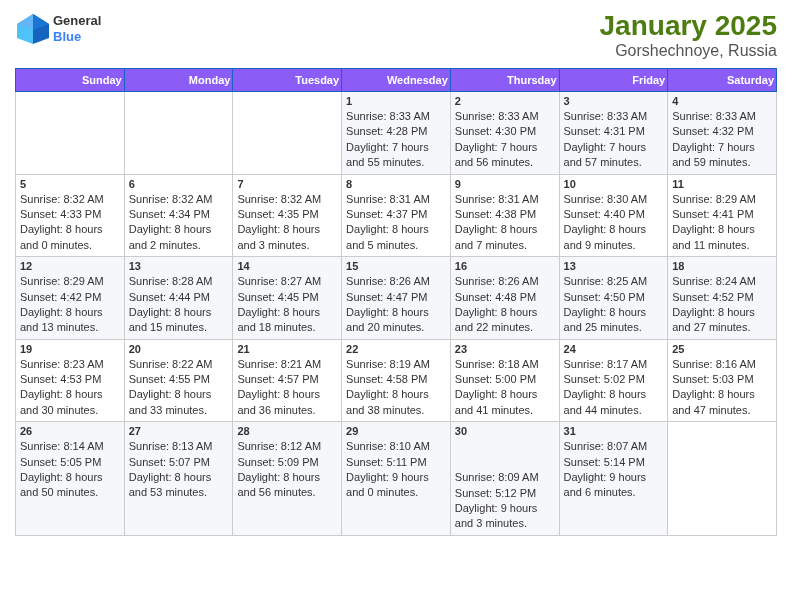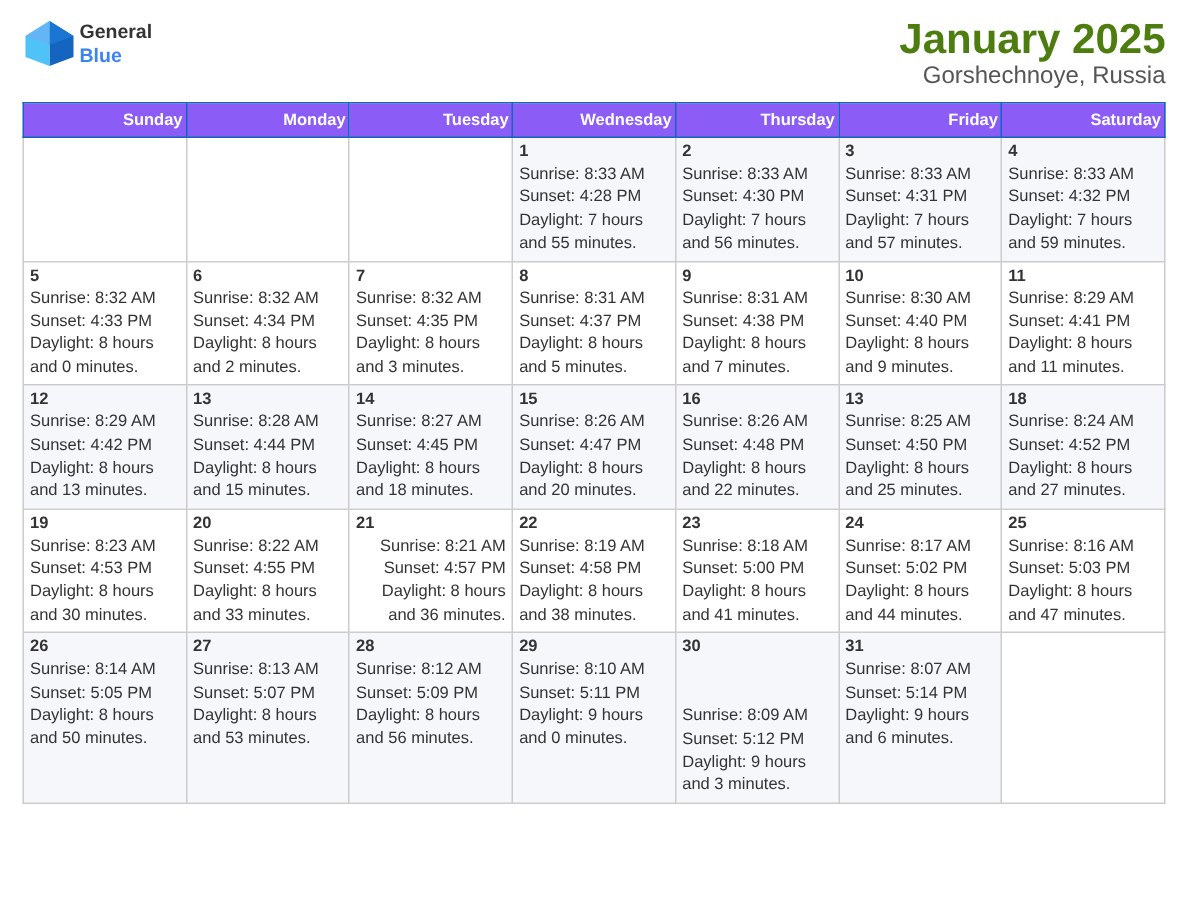--- a/index.html
+++ b/index.html
@@ -273,21 +273,21 @@
           </td>
           <td>
             <span class="day-number">20</span>
             <div class="cell-content" style="white-space: pre-line;">Sunrise: 8:22 AM
 Sunset: 4:55 PM
 Daylight: 8 hours
 and 33 minutes.</div>
           </td>
           <td>
             <span class="day-number">21</span>
-            <div class="cell-content" style="white-space: pre-line; text-align: right;">Sunrise: 8:21 AM
+            <div class="cell-content" style="white-space: pre-line;">Sunrise: 8:21 AM
 Sunset: 4:57 PM
 Daylight: 8 hours
 and 36 minutes.</div>
           </td>
           <td>
             <span class="day-number">22</span>
             <div class="cell-content" style="white-space: pre-line;">Sunrise: 8:19 AM
 Sunset: 4:58 PM
 Daylight: 8 hours
 and 38 minutes.</div>

